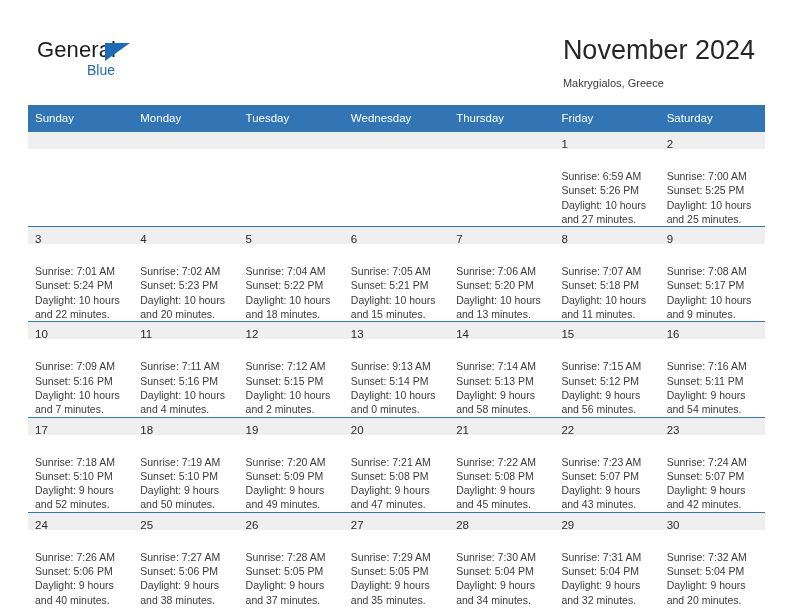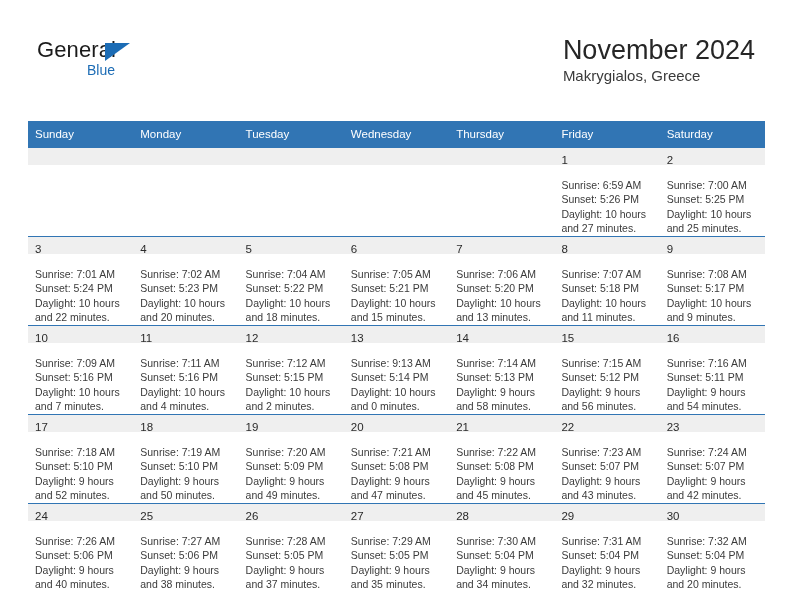--- a/index.html
+++ b/index.html
@@ -74,37 +74,36 @@
     text-align: left;
   }
   .month-title {
     font-size: 27px;
     color: #262626;
     line-height: 32px;
     font-weight: 400;
     white-space: nowrap;
   }
   .location-subtitle {
-    margin-top: 1px;
-    font-size: 15px;
+    margin-top: 9px;
+    font-size: 11px;
     color: #3a3a3a;
     line-height: 17px;
     font-weight: 400;
     white-space: nowrap;
   }
 
   
   .calendar {
     position: absolute;
     left: 28px;
     top: 105px;
     width: 737px;
     border-collapse: collapse;
     table-layout: fixed;
-    margin-top: 16px;
   }
 
   .calendar col { width: 105.28px; }
 
   .dow-row th {
     background: #3175b4;
     color: #ffffff;
     font-size: 11.5px;
     font-weight: 400;
     text-align: left;
@@ -131,21 +130,21 @@
     padding: 2px 0 1px 7px;
     box-sizing: border-box;
   }
   .daynum {
     font-size: 11.5px;
     color: #2b2b2b;
     line-height: 14px;
   }
 
   .cell-body {
-    padding: 13px 6px 0 7px;
+    padding: 20px 6px 0 7px;
   }
   .cell-body .line {
     font-size: 10.5px;
     color: #3b3b3b;
     line-height: 14.3px;
     white-space: nowrap;
   }
 
   .empty-cell .daynum-band { background: #efefef; }
 </style>

